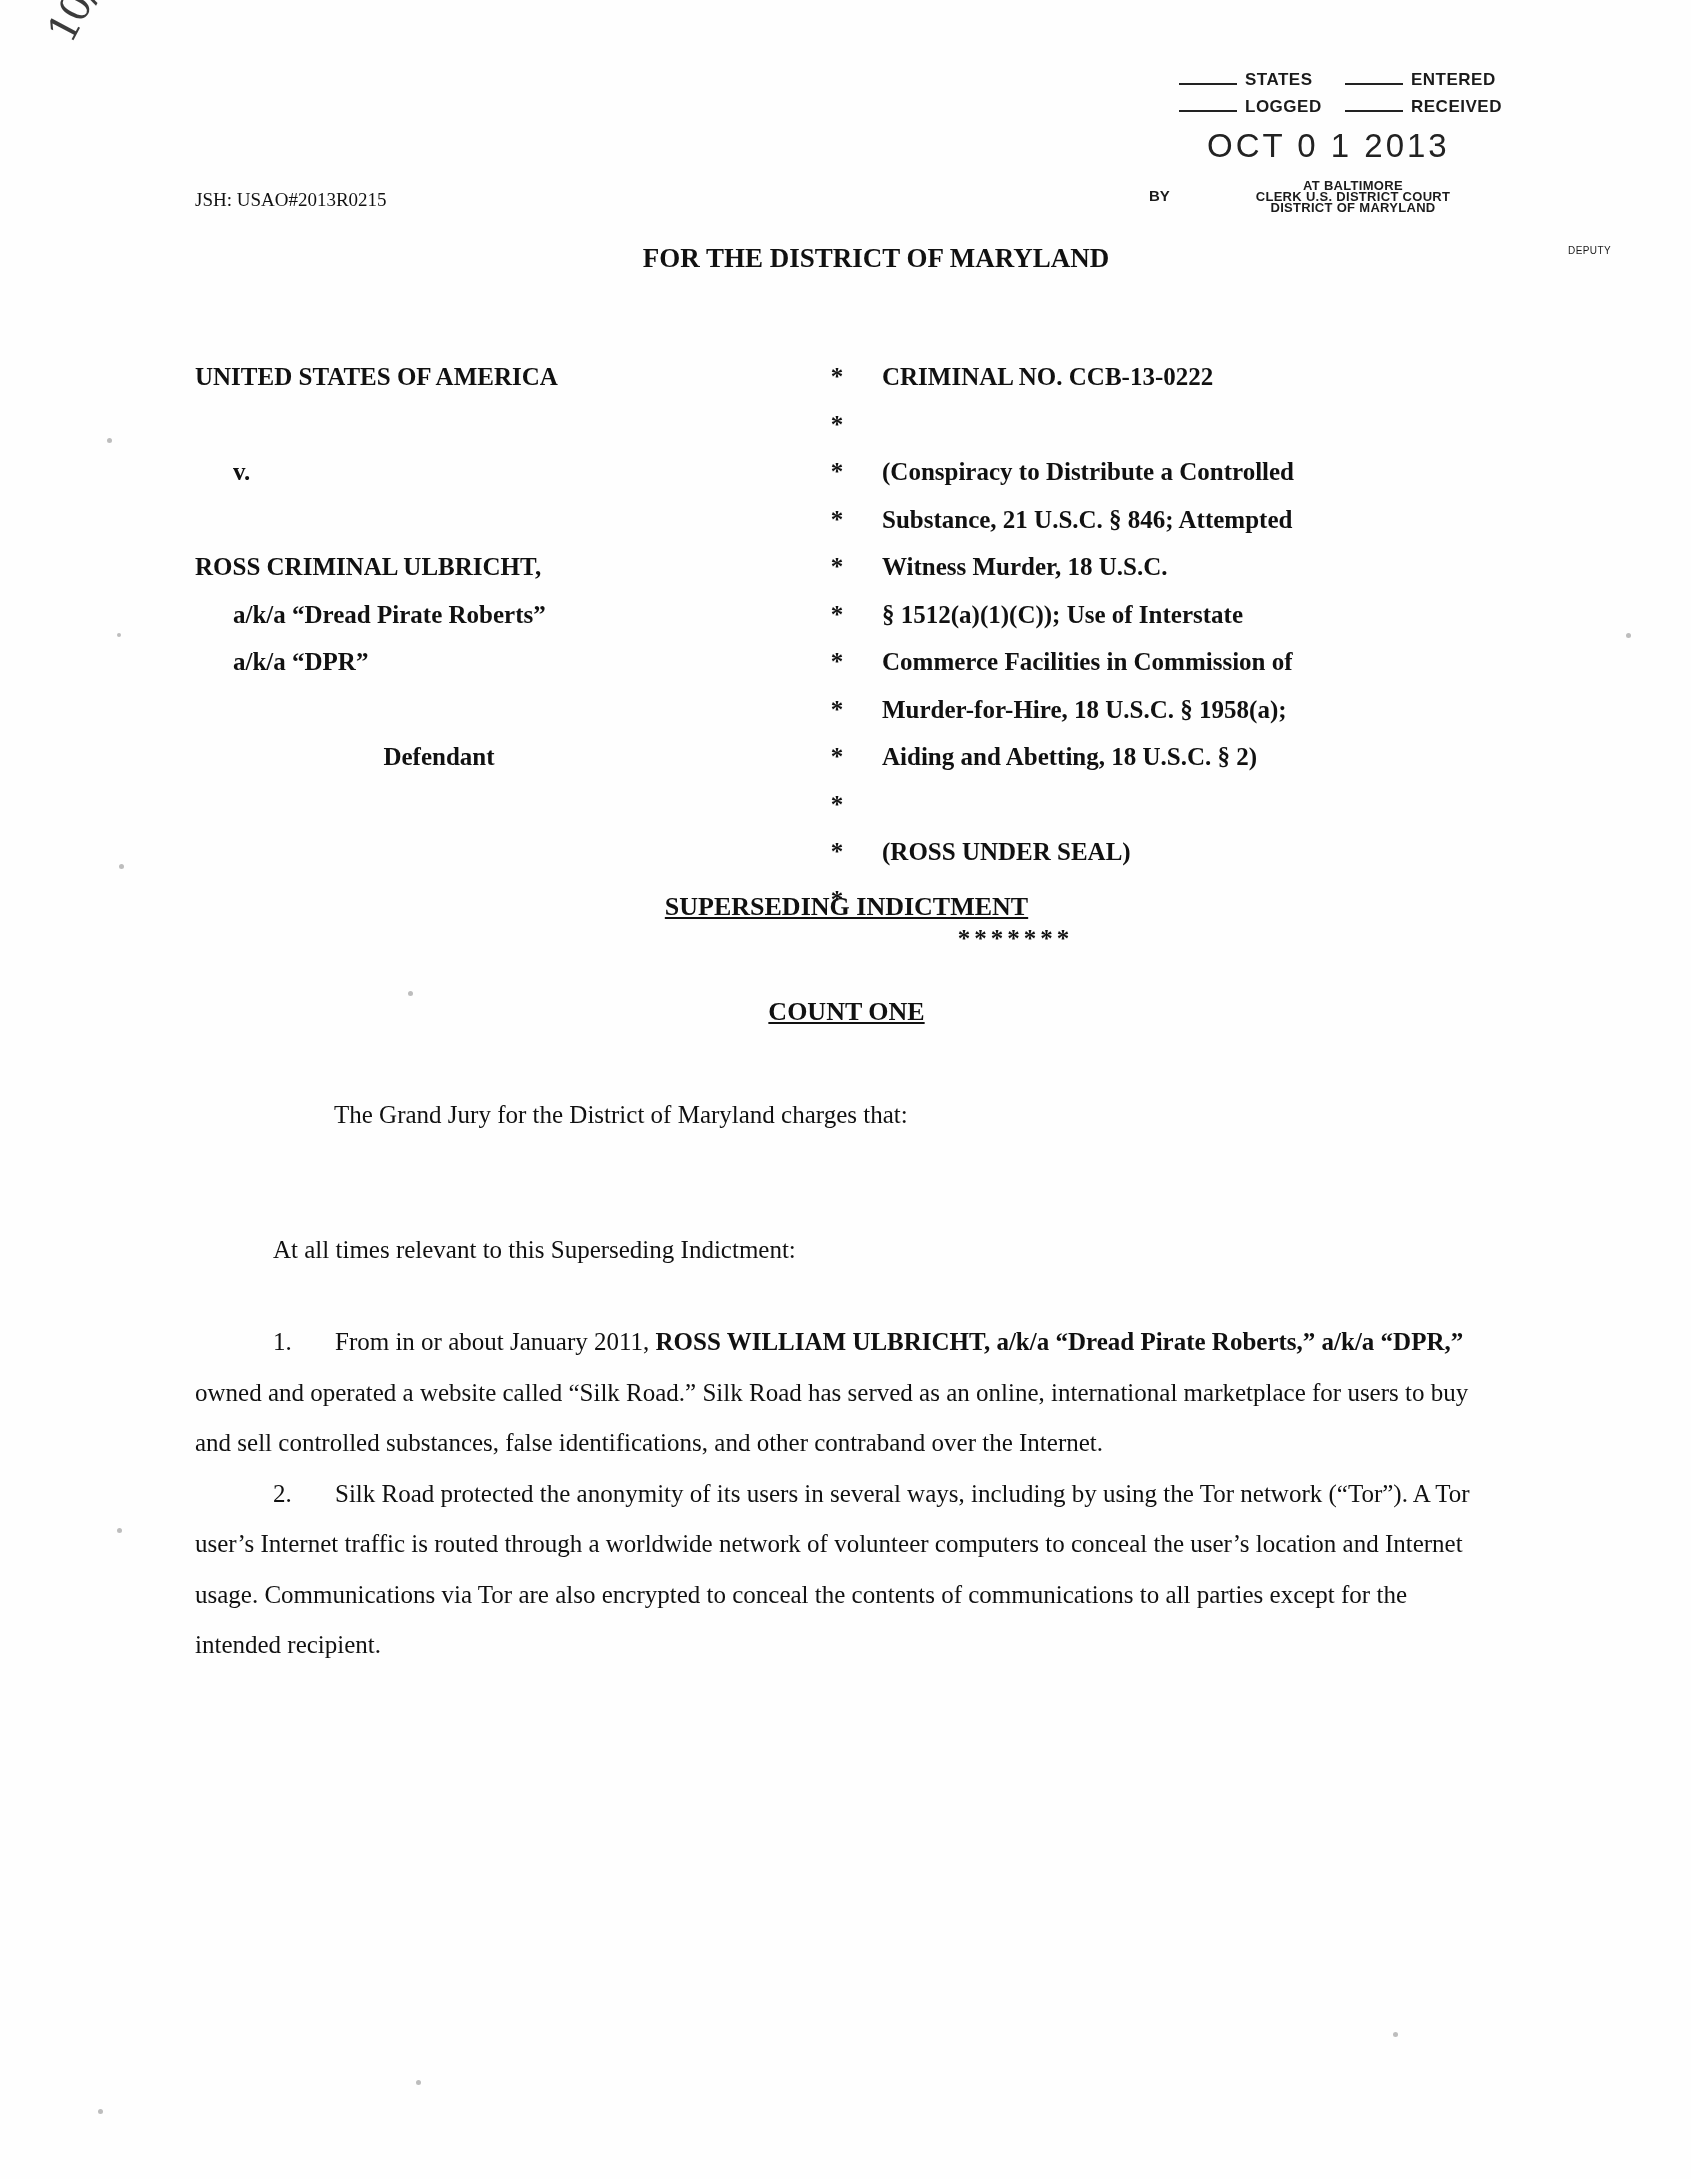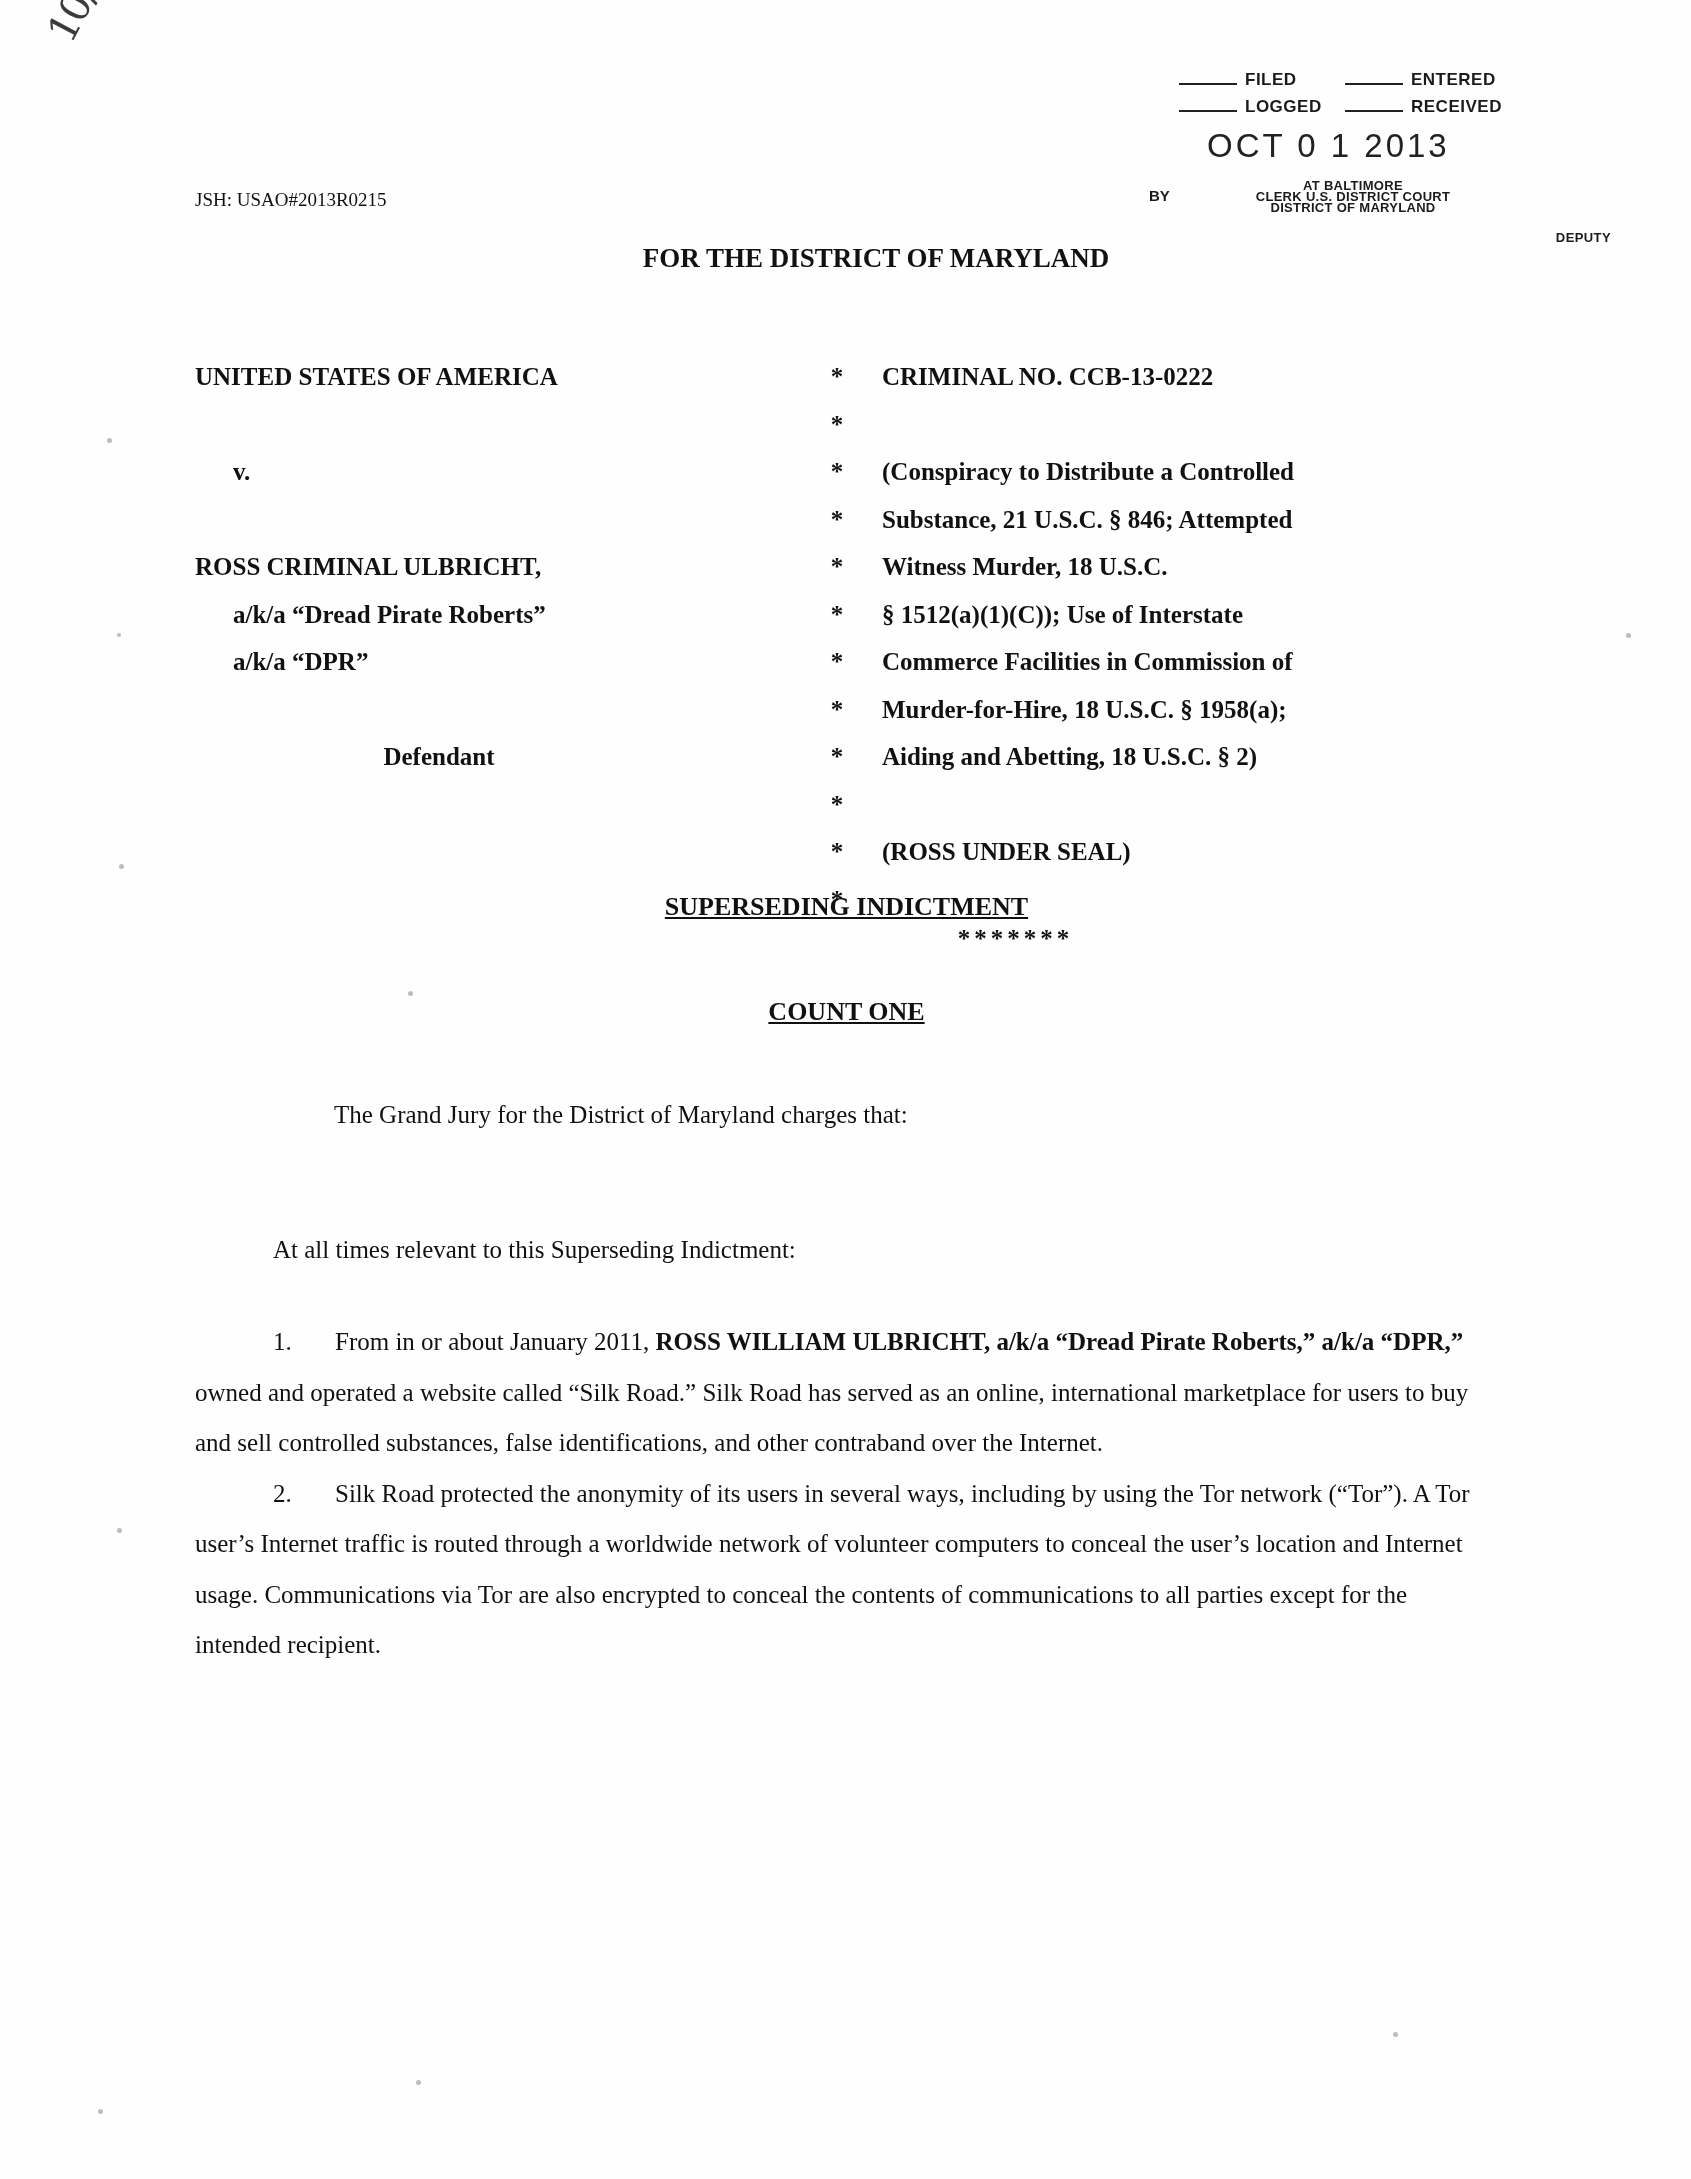--- a/index.html
+++ b/index.html
@@ -88,23 +88,23 @@
     left: -30px;
     top: 117px;
     font-size: 15px;
     font-weight: bold;
     font-family: "Liberation Sans", sans-serif;
     filter: blur(0.4px);
   }
   .stamp-deputy {
     position: absolute;
     right: -24px;
-    top: 160px;
-    font-size: 13px;
-    font-weight: bold;
+    top: 175px;
+    font-size: 10px;
+    font-weight: normal;
     letter-spacing: 0.4px;
     filter: blur(0.5px);
   }
 
   
   .jsh {
     position: absolute;
     left: 195px;
     top: 189px;
     font-size: 19px;
@@ -187,21 +187,21 @@
 </head>
 <body>
 
 <div class="page">
 
   <div class="handwriting">10/1/13</div>
 
   <div class="stamp">
     <div class="stamp-row">
       <span class="rule"></span>
-      <span class="stamp-label">FILED</span>
+      <span class="stamp-label">STATES</span>
       <span class="rule"></span>
       <span class="stamp-label blur">ENTERED</span>
     </div>
     <div class="stamp-row">
       <span class="rule"></span>
       <span class="stamp-label blur">LOGGED</span>
       <span class="rule"></span>
       <span class="stamp-label blur">RECEIVED</span>
     </div>
     <div class="stamp-date">OCT 0 1 2013</div>

